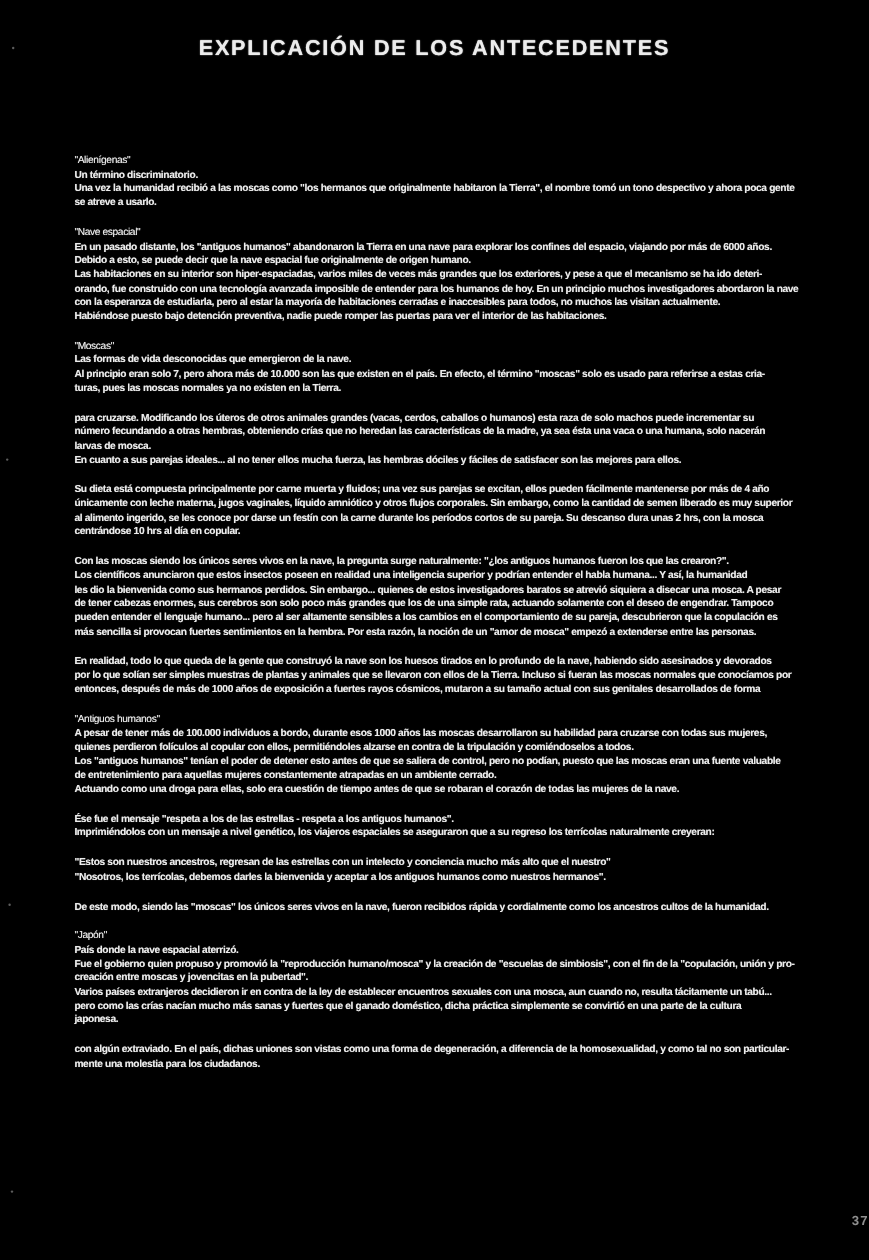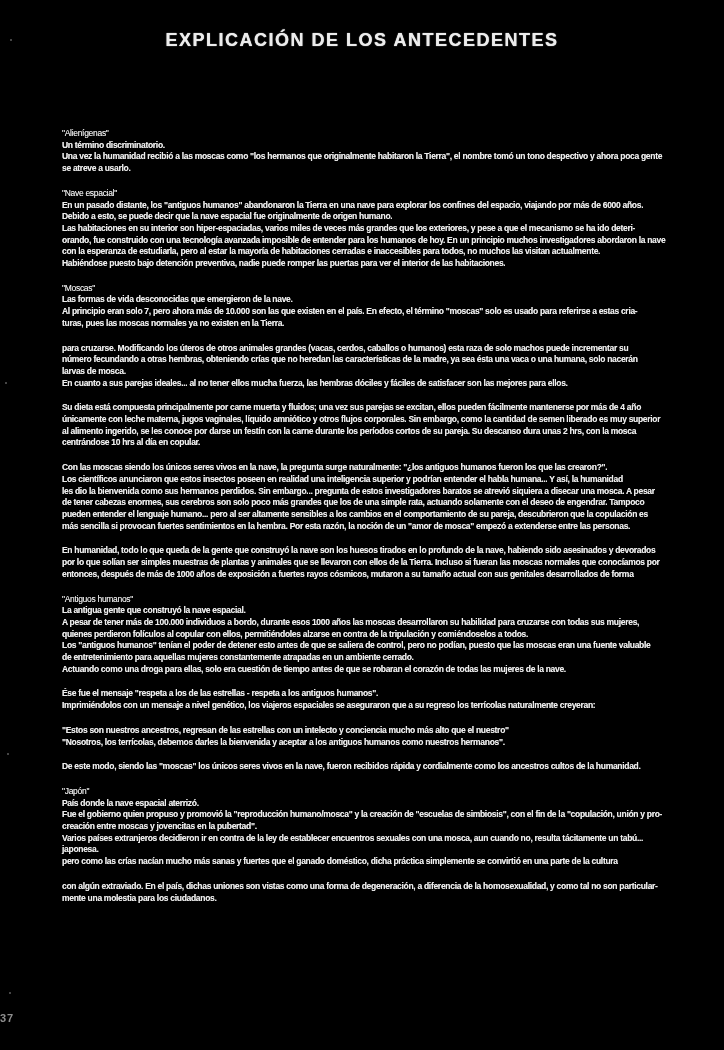--- a/index.html
+++ b/index.html
@@ -41,21 +41,21 @@
     line-height: 11.7px;
     white-space: nowrap;
     text-shadow: 0 0 0.6px rgba(255,255,255,0.55);
     font-weight: bold;
   }
   .line.heading { font-weight: normal; }
   .page-number {
     position: absolute;
     left: 0; right: 0;
     top: 982px;
-    text-align: left;
+    text-align: right;
     color: var(--muted);
     font-size: 11px;
     font-weight: bold;
     letter-spacing: 1px;
   }
   .speck {
     position: absolute;
     width: 2px; height: 2px;
     border-radius: 50%;
     background: #cfcfcf;
@@ -107,33 +107,32 @@
       </div>
       <div class="section">
         <div class="line">Su dieta está compuesta principalmente por carne muerta y fluidos; una vez sus parejas se excitan, ellos pueden fácilmente mantenerse por más de 4 año</div>
         <div class="line">únicamente con leche materna, jugos vaginales, líquido amniótico y otros flujos corporales. Sin embargo, como la cantidad de semen liberado es muy superior</div>
         <div class="line">al alimento ingerido, se les conoce por darse un festín con la carne durante los períodos cortos de su pareja. Su descanso dura unas 2 hrs, con la mosca</div>
         <div class="line">centrándose 10 hrs al día en copular.</div>
       </div>
       <div class="section">
         <div class="line">Con las moscas siendo los únicos seres vivos en la nave, la pregunta surge naturalmente: "¿los antiguos humanos fueron los que las crearon?".</div>
         <div class="line">Los científicos anunciaron que estos insectos poseen en realidad una inteligencia superior y podrían entender el habla humana... Y así, la humanidad</div>
-        <div class="line">les dio la bienvenida como sus hermanos perdidos. Sin embargo... pregunta de estos investigadores baratos se atrevió siquiera a disecar una mosca. A pesar</div>
+        <div class="line">les dio la bienvenida como sus hermanos perdidos. Sin embargo... quienes de estos investigadores baratos se atrevió siquiera a disecar una mosca. A pesar</div>
         <div class="line">de tener cabezas enormes, sus cerebros son solo poco más grandes que los de una simple rata, actuando solamente con el deseo de engendrar. Tampoco</div>
         <div class="line">pueden entender el lenguaje humano... pero al ser altamente sensibles a los cambios en el comportamiento de su pareja, descubrieron que la copulación es</div>
         <div class="line">más sencilla si provocan fuertes sentimientos en la hembra. Por esta razón, la noción de un "amor de mosca" empezó a extenderse entre las personas.</div>
       </div>
       <div class="section">
-        <div class="line">En humanidad, todo lo que queda de la gente que construyó la nave son los huesos tirados en lo profundo de la nave, habiendo sido asesinados y devorados</div>
+        <div class="line">En realidad, todo lo que queda de la gente que construyó la nave son los huesos tirados en lo profundo de la nave, habiendo sido asesinados y devorados</div>
         <div class="line">por lo que solían ser simples muestras de plantas y animales que se llevaron con ellos de la Tierra. Incluso si fueran las moscas normales que conocíamos por</div>
         <div class="line">entonces, después de más de 1000 años de exposición a fuertes rayos cósmicos, mutaron a su tamaño actual con sus genitales desarrollados de forma</div>
       </div>
       <div class="section">
         <div class="line heading">"Antiguos humanos"</div>
-        <div class="line">La antigua gente que construyó la nave espacial.</div>
         <div class="line">A pesar de tener más de 100.000 individuos a bordo, durante esos 1000 años las moscas desarrollaron su habilidad para cruzarse con todas sus mujeres,</div>
         <div class="line">quienes perdieron folículos al copular con ellos, permitiéndoles alzarse en contra de la tripulación y comiéndoselos a todos.</div>
         <div class="line">Los "antiguos humanos" tenían el poder de detener esto antes de que se saliera de control, pero no podían, puesto que las moscas eran una fuente valuable</div>
         <div class="line">de entretenimiento para aquellas mujeres constantemente atrapadas en un ambiente cerrado.</div>
         <div class="line">Actuando como una droga para ellas, solo era cuestión de tiempo antes de que se robaran el corazón de todas las mujeres de la nave.</div>
       </div>
       <div class="section">
         <div class="line">Ése fue el mensaje "respeta a los de las estrellas - respeta a los antiguos humanos".</div>
         <div class="line">Imprimiéndolos con un mensaje a nivel genético, los viajeros espaciales se aseguraron que a su regreso los terrícolas naturalmente creyeran:</div>
       </div>
@@ -143,22 +142,22 @@
       </div>
       <div class="section">
         <div class="line">De este modo, siendo las "moscas" los únicos seres vivos en la nave, fueron recibidos rápida y cordialmente como los ancestros cultos de la humanidad.</div>
       </div>
       <div class="section">
         <div class="line heading">"Japón"</div>
         <div class="line">País donde la nave espacial aterrizó.</div>
         <div class="line">Fue el gobierno quien propuso y promovió la "reproducción humano/mosca" y la creación de "escuelas de simbiosis", con el fin de la "copulación, unión y pro-</div>
         <div class="line">creación entre moscas y jovencitas en la pubertad".</div>
         <div class="line">Varios países extranjeros decidieron ir en contra de la ley de establecer encuentros sexuales con una mosca, aun cuando no, resulta tácitamente un tabú...</div>
+        <div class="line">pero como las crías nacían mucho más sanas y fuertes que el ganado doméstico, dicha práctica simplemente se convirtió en una parte de la cultura</div>
         <div class="line">japonesa.</div>
-        <div class="line">pero como las crías nacían mucho más sanas y fuertes que el ganado doméstico, dicha práctica simplemente se convirtió en una parte de la cultura</div>
       </div>
       <div class="section">
         <div class="line">con algún extraviado. En el país, dichas uniones son vistas como una forma de degeneración, a diferencia de la homosexualidad, y como tal no son particular-</div>
         <div class="line">mente una molestia para los ciudadanos.</div>
       </div>
     </div>
 
   <div class="page-number">37</div>
 </div>
 

